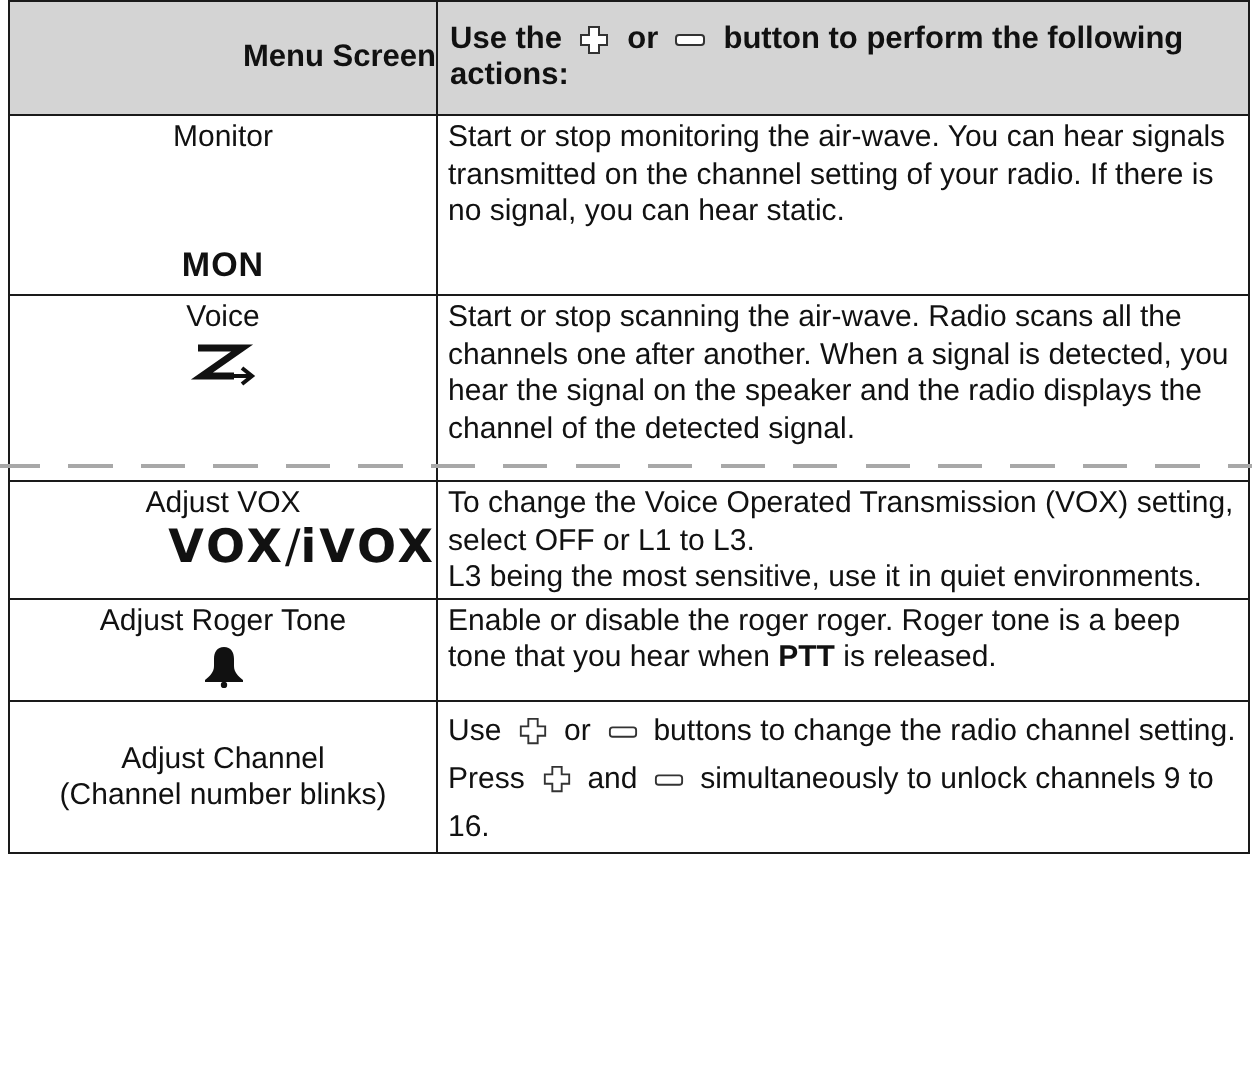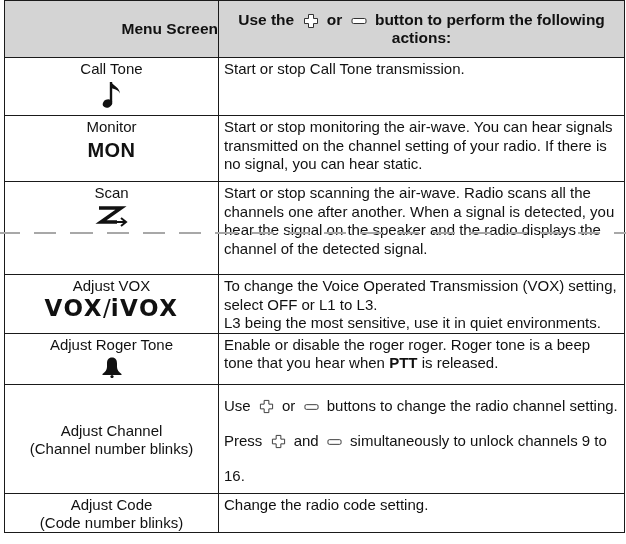--- a/index.html
+++ b/index.html
@@ -4,28 +4,28 @@
 <style>
   html, body { margin: 0; padding: 0; background: #ffffff; }
   body { width: 626px; height: 544px; position: relative; overflow: hidden;
          font-family: "Liberation Sans", sans-serif; color: #111; }
   table.menu { position: absolute; left: 4px; top: 0px; width: 620px;
                border-collapse: collapse; table-layout: fixed; }
   table.menu td, table.menu th { border: 1.5px solid #1a1a1a; vertical-align: top; padding: 0; }
   col.c1 { width: 214px; } col.c2 { width: 406px; }
   th { background: #d4d4d4; font-weight: bold; font-size: 15.5px; }
   th.h1 { text-align: right; vertical-align: middle !important; height: 56px; }
-  th.h2 { text-align: center; padding: 10px 6px 6px 6px !important; line-height: 18px; margin-top: 28px; }
+  th.h2 { text-align: left; padding: 10px 6px 6px 6px !important; line-height: 18px; margin-top: 28px; }
   td.left { text-align: center; font-size: 15px; line-height: 18px; padding-top: 2px !important; }
   td.right { font-size: 15px; line-height: 18.5px; padding: 2px 6px 0 5px !important; }
   .italic { }
   .bold { font-weight: bold; }
   .icon-wrap { display: block; margin-top: 2px; }
-  .mon { font-weight: bold; font-size: 20px; line-height: 28px; letter-spacing: 0.5px; display:block; }
-  .vox { font-weight: bold; font-size: 23px; line-height: 26px; letter-spacing: 1.5px; display:block; font-family: "DejaVu Sans", sans-serif; }
+  .mon { font-weight: bold; font-size: 17px; line-height: 28px; letter-spacing: 0.5px; display:block;margin-top:41px; }
+  .vox { font-weight: bold; font-size: 23px; line-height: 26px; letter-spacing: 1.5px; display:block; font-family: "DejaVu Sans", sans-serif; text-align: right; }
   .vox .slash { font-weight: normal; letter-spacing: 0; }
   .plus-icon, .minus-icon { display: inline-block; vertical-align: middle; margin: 0 4px; }
   .dash-line { position: absolute; left: 0; top: 232px; width: 626px; height: 0;
                border-top: 2px dashed #b0b0b0; border-image: repeating-linear-gradient(90deg,#a8a8a8 0 22px, transparent 22px 36px) 2; z-index: 5; pointer-events: none; }
 </style>
 </head>
 <body>
 
 <div class="dash-line"></div>
 
@@ -43,45 +43,32 @@
             <path d="M5.5 1.5h5v4h4v5h-4v4h-5v-4h-4v-5h4z" fill="#fff" stroke="#333" stroke-width="1"></path>
           </svg>
       <span>or</span>
       <svg class="minus-icon" width="16" height="10" viewBox="0 0 16 10">
             <rect x="1" y="2.5" width="14" height="5" rx="1.5" fill="#fff" stroke="#333" stroke-width="1"></rect>
           </svg>
       <span>button to perform the following actions:</span>
     </th>
   </tr>
 
-  <tr style="height:58px">
-    <td class="left">
-      <span>Call Tone</span>
-      <span class="icon-wrap">
-        <svg width="24" height="30" viewBox="0 0 24 30">
-              <path d="M11 2 L11 22" stroke="#111" stroke-width="2.4"></path>
-              <path d="M11 2 C14 6 20 8 20 14 C20 11 15 9 11 8" fill="#111"></path>
-              <ellipse cx="7.5" cy="23.5" rx="5" ry="4" transform="rotate(-25 7.5 23.5)" fill="#111"></ellipse>
-            </svg>
-      </span>
-    </td>
-    <td class="right">Start or stop Call Tone transmission.</td>
-  </tr>
 
   <tr style="height:66px">
     <td class="left">
       <span>Monitor</span>
       <span class="mon">MON</span>
     </td>
     <td class="right">Start or stop monitoring the air-wave. You can hear signals transmitted on the channel setting of your radio. If there is no signal, you can hear static.</td>
   </tr>
 
   <tr style="height:93px">
     <td class="left">
-      <span>Scan</span>
+      <span>Voice</span>
       <span class="icon-wrap">
         <svg width="34" height="24" viewBox="0 0 34 24">
               <path d="M4 4 H26 L6 18 H22" fill="none" stroke="#111" stroke-width="3.5" stroke-linejoin="miter"></path>
               <path d="M20 18 H30" stroke="#111" stroke-width="2"></path>
               <path d="M26 14 L31 18 L26 22" fill="none" stroke="#111" stroke-width="2"></path>
             </svg>
       </span>
     </td>
     <td class="right">Start or stop scanning the air-wave. Radio scans all the channels one after another. When a signal is detected, you hear the signal on the speaker and the radio displays the channel of the detected signal.</td>
   </tr>
@@ -112,43 +99,36 @@
       <span class="bold">PTT</span>
       <span>is released.</span>
     </td>
   </tr>
 
   <tr style="height:73px">
     <td class="left" style="vertical-align:middle;">
       <span>Adjust Channel</span><br>
       <span>(</span><span class="italic">Channel number blinks)</span>
     </td>
-    <td class="right" style="line-height:35px; padding-top:3px !important;margin-top:24px;">
+    <td class="right" style="line-height:24px; padding-top:3px !important;margin-top:24px;">
       <span>Use</span>
       <svg class="plus-icon" width="15" height="15" viewBox="0 0 16 16">
             <path d="M5.5 1.5h5v4h4v5h-4v4h-5v-4h-4v-5h4z" fill="#fff" stroke="#333" stroke-width="1"></path>
           </svg>
       <span>or</span>
       <svg class="minus-icon" width="15" height="10" viewBox="0 0 16 10">
             <rect x="1" y="2.5" width="14" height="5" rx="1.5" fill="#fff" stroke="#333" stroke-width="1"></rect>
           </svg>
       <span>buttons to change the radio channel setting. Press</span>
       <svg class="plus-icon" width="15" height="15" viewBox="0 0 16 16">
             <path d="M5.5 1.5h5v4h4v5h-4v4h-5v-4h-4v-5h4z" fill="#fff" stroke="#333" stroke-width="1"></path>
           </svg>
       <span>and</span>
       <svg class="minus-icon" width="15" height="10" viewBox="0 0 16 10">
             <rect x="1" y="2.5" width="14" height="5" rx="1.5" fill="#fff" stroke="#333" stroke-width="1"></rect>
           </svg>
       <span>simultaneously to unlock channels 9 to 16.</span>
     </td>
   </tr>
 
-  <tr style="height:39px">
-    <td class="left">
-      <span>Adjust Code</span><br>
-      <span>(</span><span class="italic">Code number blinks)</span>
-    </td>
-    <td class="right">Change the radio code setting.</td>
-  </tr>
 
 </tbody>
   </table>
 
 </body></html>

